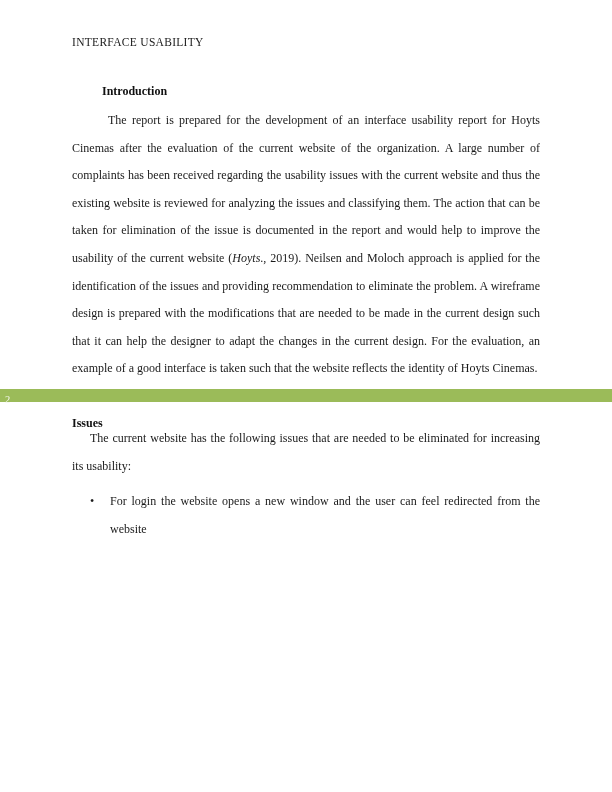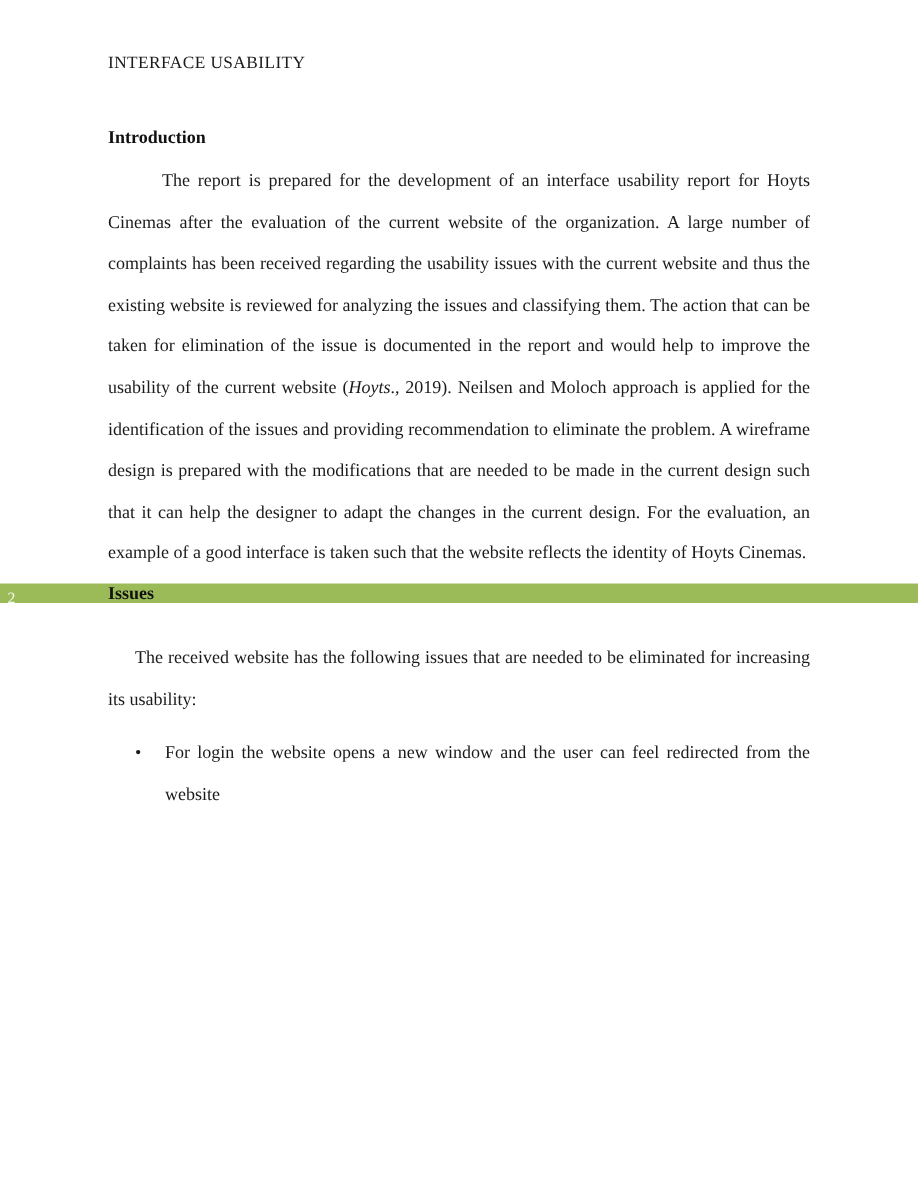--- a/index.html
+++ b/index.html
@@ -25,22 +25,22 @@
     color: #1a1a1a;
   }
   .heading {
     position: absolute;
     left: 72px;
     margin: 0;
     font-size: 12px;
     font-weight: bold;
     color: #111111;
   }
-  .intro-heading { top: 84px; }
-  .issues-heading { top: 388px; }
+  .intro-heading { top: 84px; margin-left: 30px; }
+  .issues-heading { top: 416px; }
   .body-para {
     position: absolute;
     left: 72px;
     width: 468px;
     margin: 0;
     font-size: 12px;
     line-height: 27.6px;
     text-align: justify;
     color: #1a1a1a;
   }
@@ -108,21 +108,21 @@
   <h2 class="heading intro-heading">Introduction</h2>
 
   <p class="body-para intro-para"><span>The report is prepared for the development of an interface usability report for Hoyts Cinemas after the evaluation of the current website of the organization. A large number of complaints has been received regarding the usability issues with the current website and thus the existing website is reviewed for analyzing the issues and classifying them. The action that can be taken for elimination of the issue is documented in the report and would help to improve the usability of the current website (</span><em>Hoyts</em><span>., 2019). Neilsen and Moloch approach is applied for the identification of the issues and providing recommendation to eliminate the problem. A wireframe design is prepared with the modifications that are needed to be made in the current design such that it can help the designer to adapt the changes in the current design. For the evaluation, an example of a good interface is taken such that the website reflects the identity of Hoyts Cinemas.</span></p>
 
   <div class="page-band" style="background: rgb(155, 187, 89);">
     <span class="page-num" style="color: rgb(245, 248, 236);">2</span>
   </div>
 
   <h2 class="heading issues-heading">Issues</h2>
 
-  <p class="body-para issues-para">The received website has the following issues that are needed to be eliminated for increasing its usability:</p>
+  <p class="body-para issues-para">The current website has the following issues that are needed to be eliminated for increasing its usability:</p>
 
   <ul class="bullet-list">
     <li class="bullet-item">
       <span class="bullet-marker">•</span>
       <span class="bullet-text">For login the website opens a new window and the user can feel redirected from the website</span>
     </li>
   </ul>
 
 </div>
 

